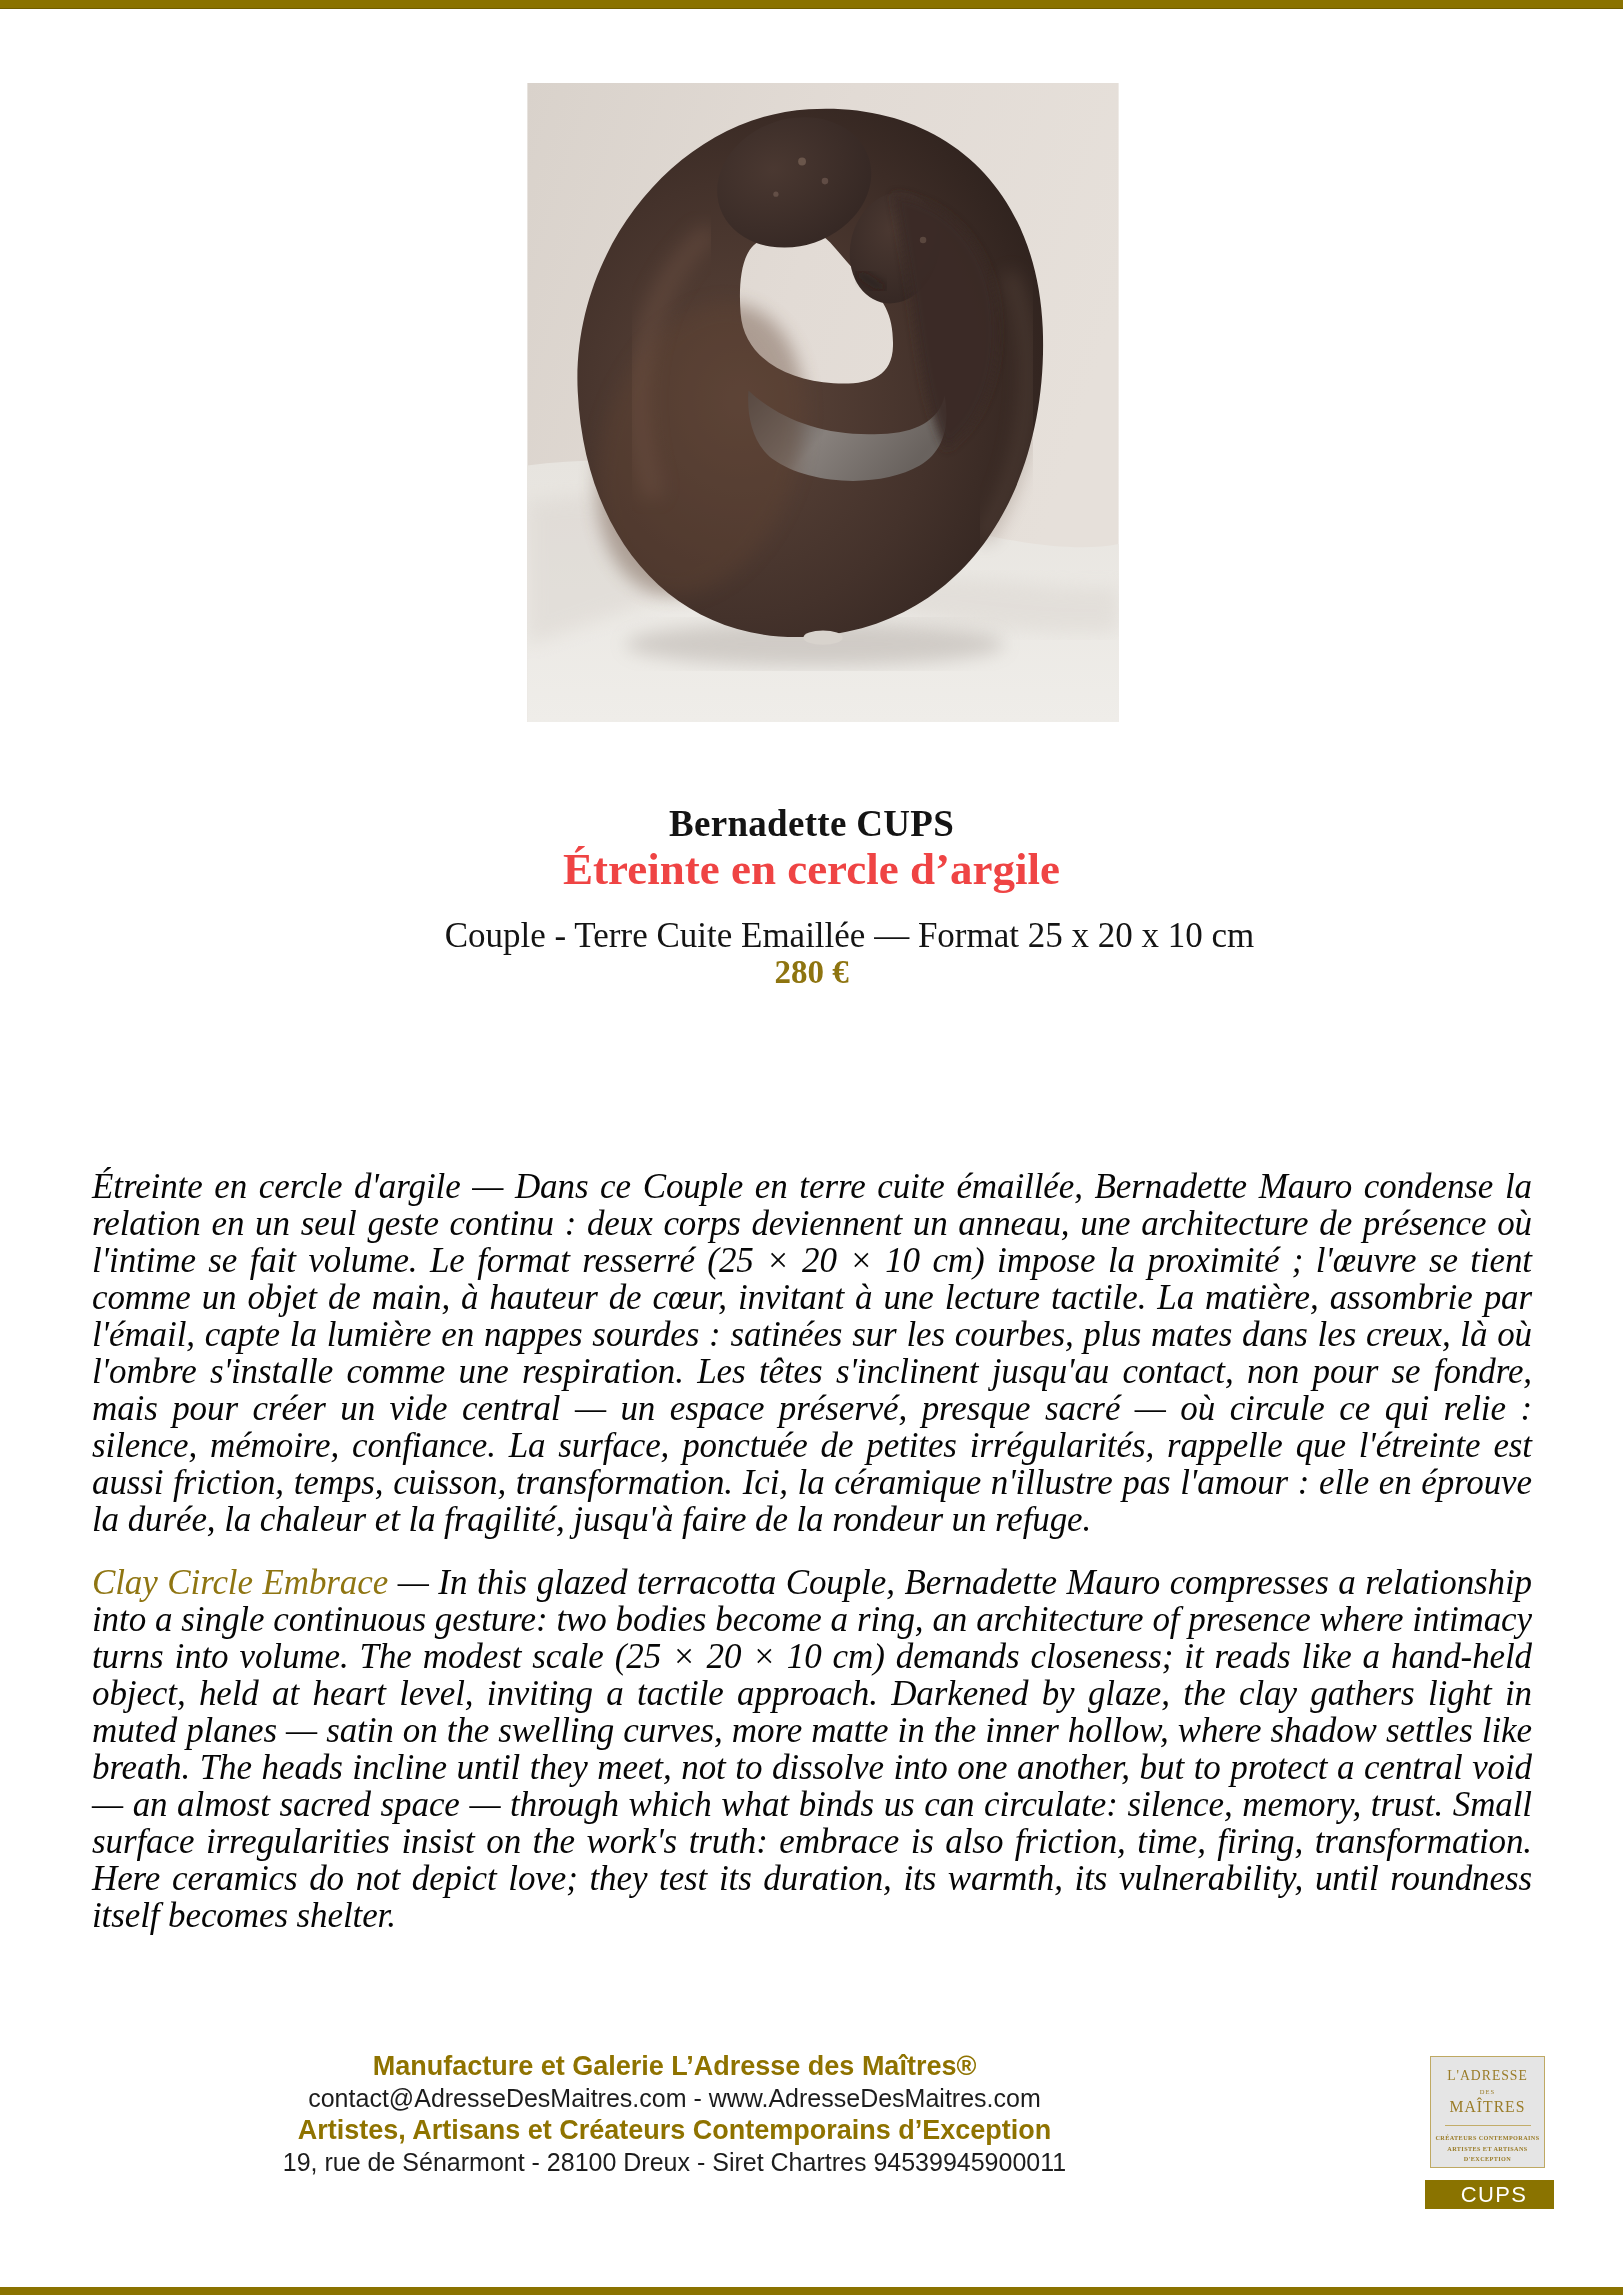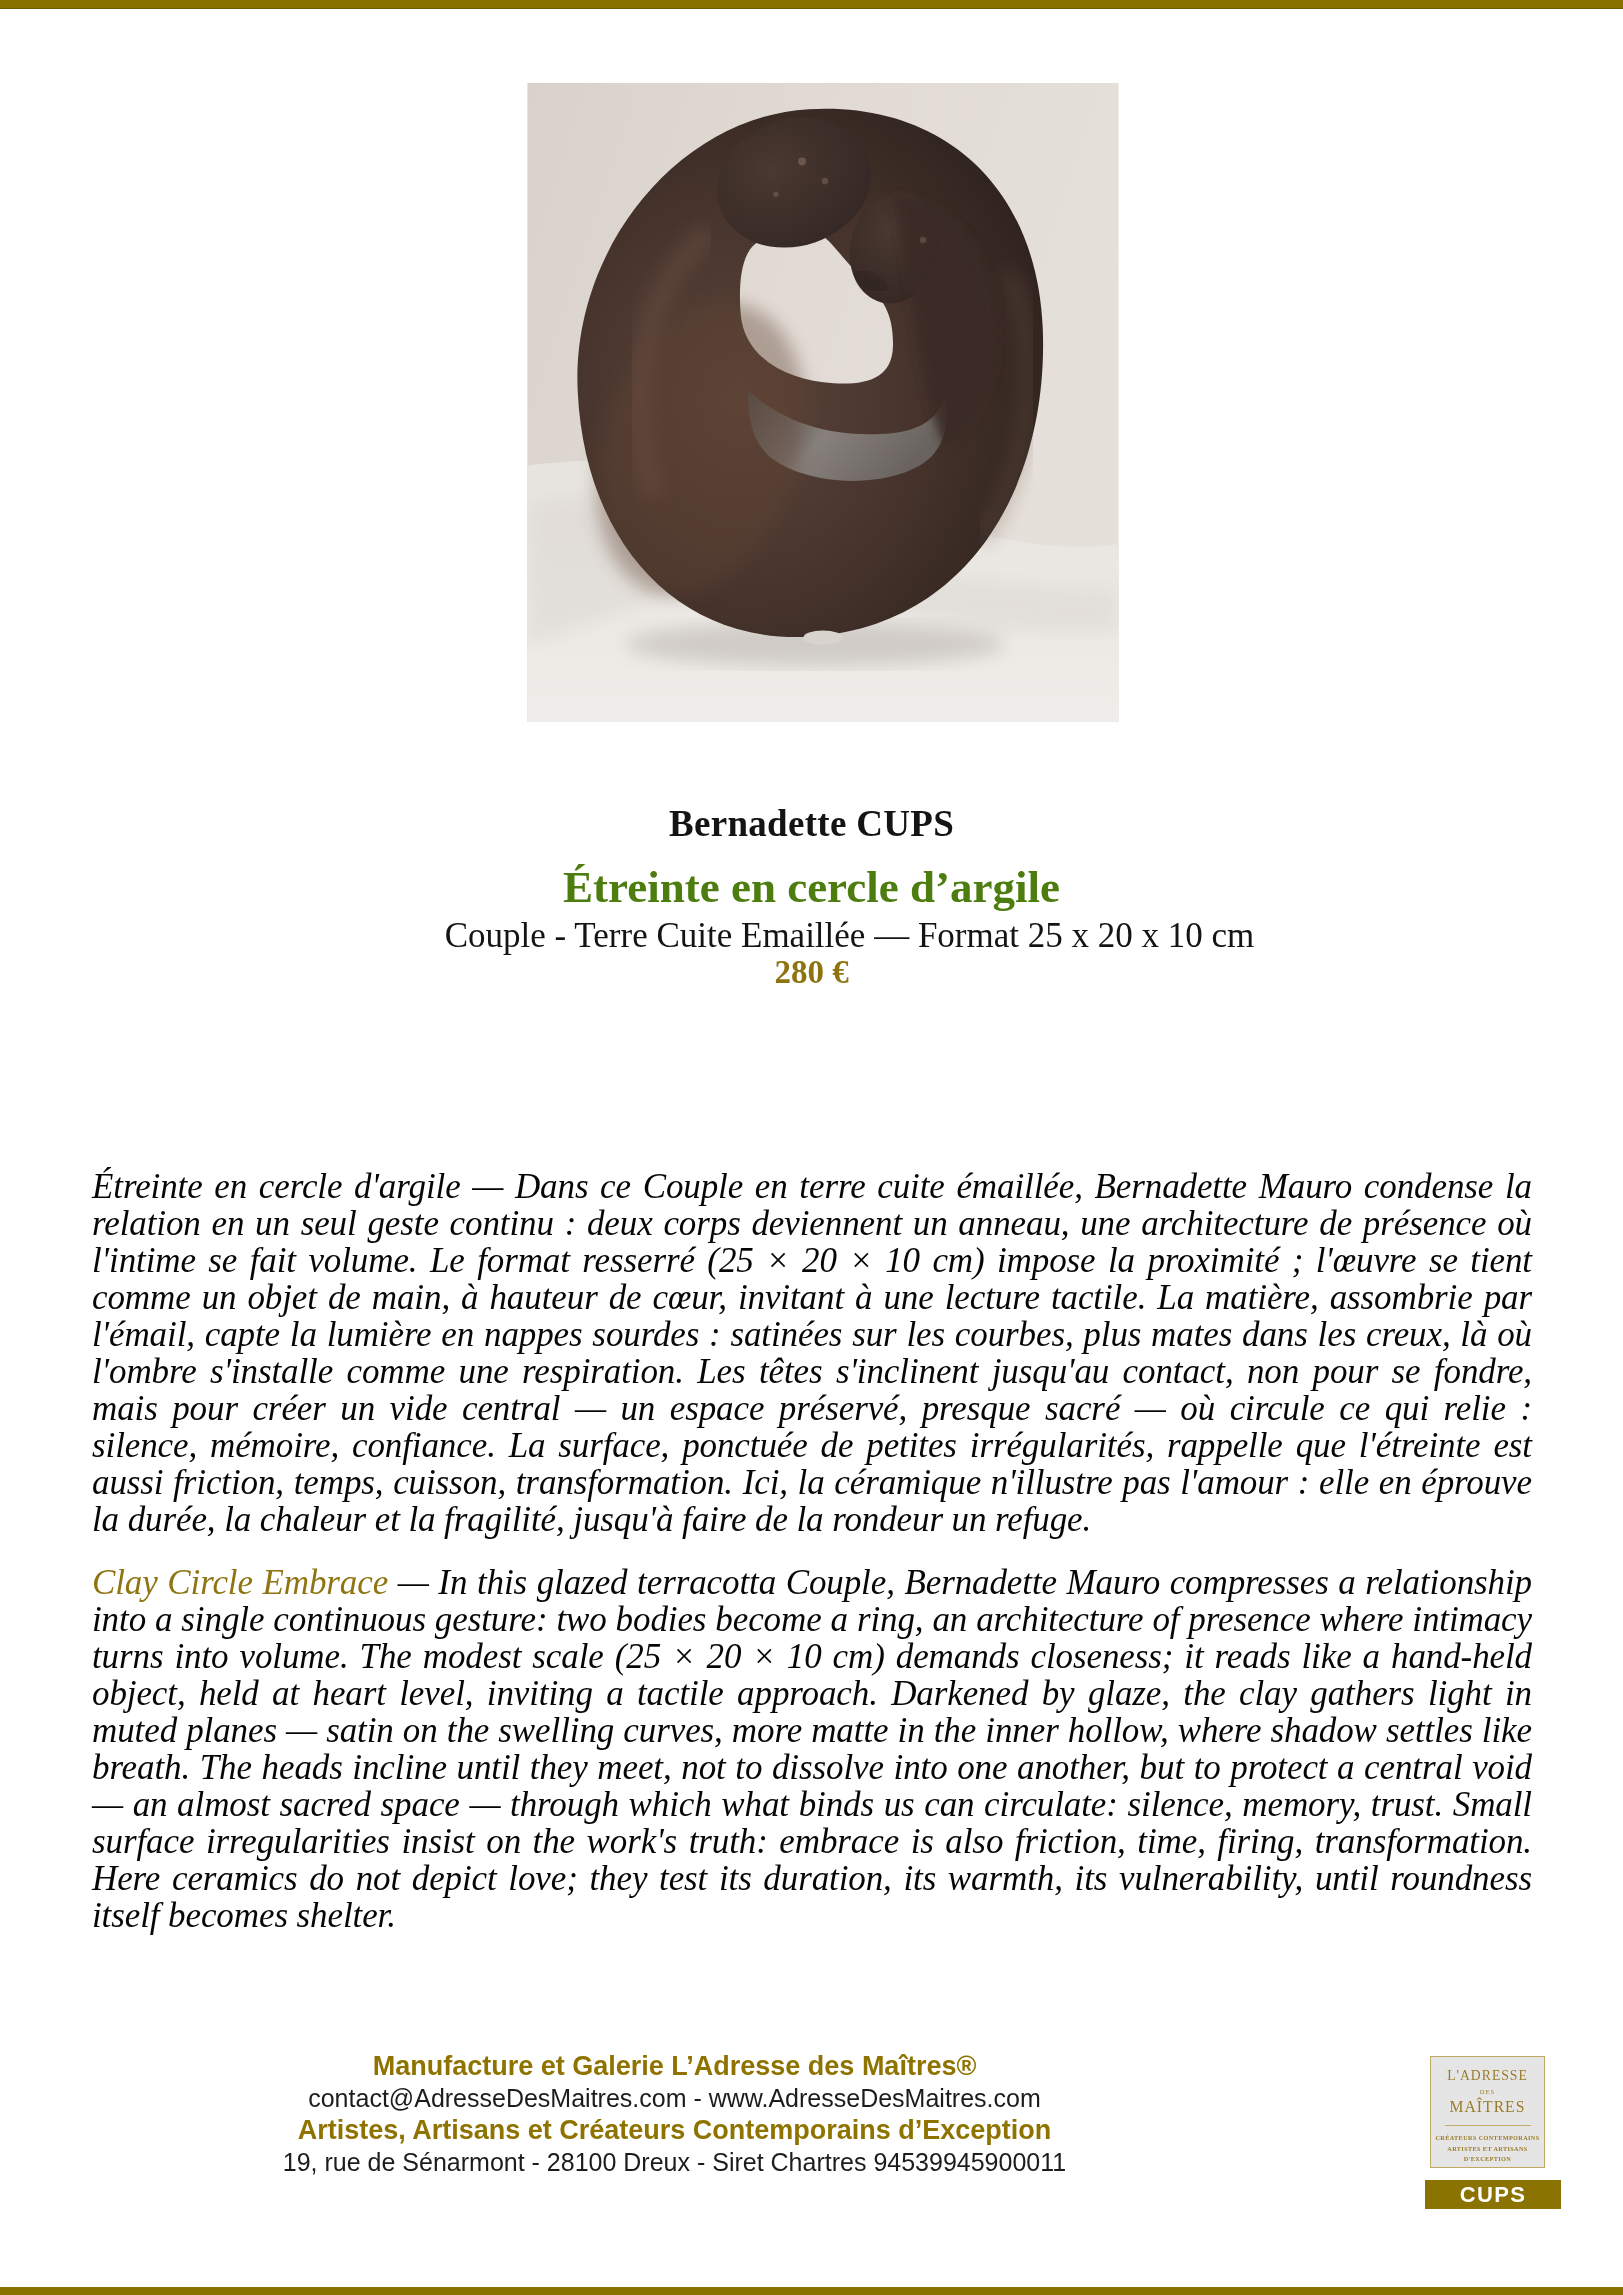--- a/index.html
+++ b/index.html
@@ -17,21 +17,21 @@
 
   .photo {
     position: absolute;
     left: 527px; top: 83px;
     width: 592px; height: 639px;
   }
   .photo svg { display: block; width: 592px; height: 639px; }
 
   .center-line { position: absolute; left: 0; width: 1623px; text-align: center; white-space: nowrap; }
   .artist   { top: 802px; font-size: 37px; font-weight: bold; color: #141414; letter-spacing: 0.3px; }
-  .title    { top: 861px; font-size: 45px; font-weight: bold; color: #4d7c0f; }
+  .title    { top: 843px; font-size: 45px; font-weight: bold; color: #ef4444; }
   .subtitle { top: 916px; font-size: 35px; color: #141414; padding-left: 38px; }
   .price    { top: 954px; font-size: 33px; font-weight: bold; color: #8e7410; }
 
   .body-copy {
     position: absolute;
     left: 92px; top: 1168px;
     width: 1440px;
     font-size: 35px;
     line-height: 37px;
     color: #060606;
@@ -67,29 +67,30 @@
   }
   .logo-l1 { margin-top: 10.5px; font-size: 13.7px; letter-spacing: 1px; }
   .logo-l2 { margin-top: 4.6px;  font-size: 6.5px; letter-spacing: 1px; }
   .logo-l3 { margin-top: 3.3px;  font-size: 15.7px; letter-spacing: 1px; }
   .logo-rule { width: 86px; height: 0; border-top: 1.3px solid #c2ad6a; margin: 8.5px auto 7.2px auto; }
   .logo-l4, .logo-l5, .logo-l6 { font-size: 6.2px; letter-spacing: 0.4px; line-height: 10.5px; font-weight: bold; }
 
   .cups-badge {
     position: absolute;
     left: 1425px; top: 2180px;
-    width: 136px; height: 29px;
+    width: 120px; height: 29px;
     background: #8a7300;
     color: #ffffff;
     font-family: "Liberation Sans", sans-serif;
-    font-weight: bold;
+    font-weight: normal;
     font-size: 22px;
     letter-spacing: 1.3px;
     line-height: 29px;
     text-align: center;
+    padding-left: 9px;
   }
 </style>
 </head>
 <body>
 
 <div class="page">
 
   <div class="bar bar-top"></div>
 
   <div class="photo">

